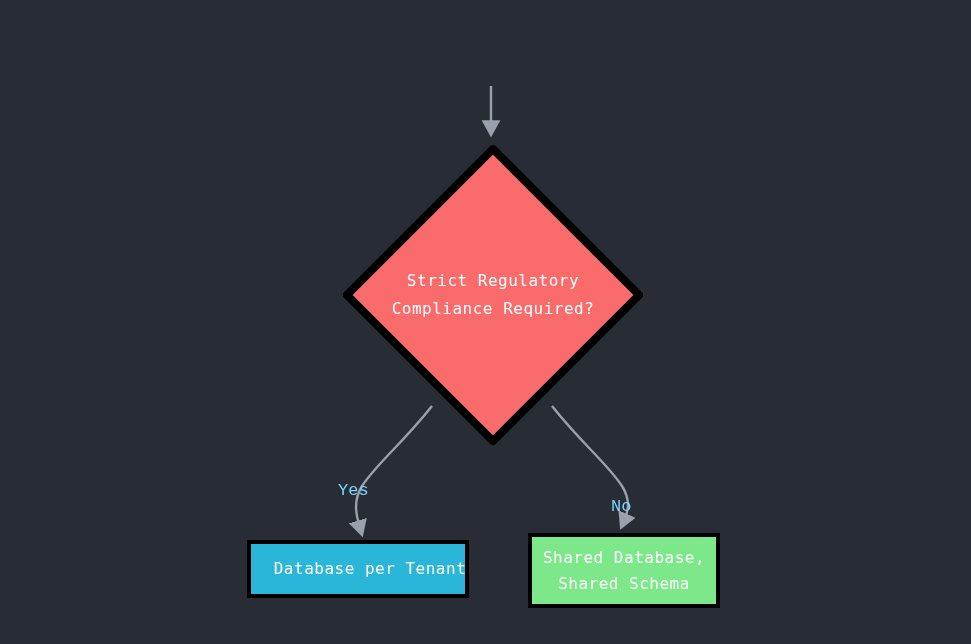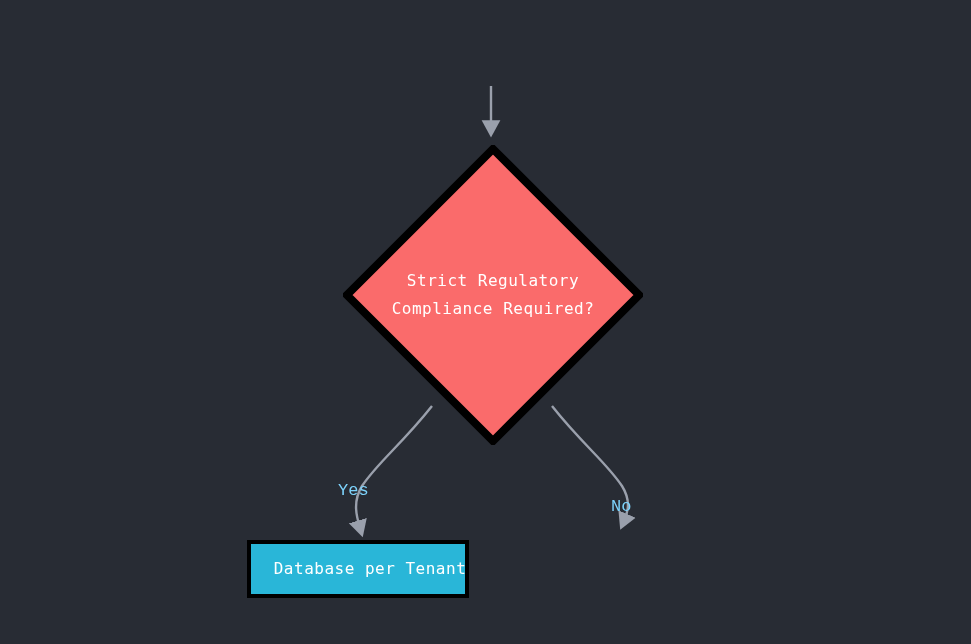--- a/index.html
+++ b/index.html
@@ -142,18 +142,20 @@
   <div id="node-decision">
     <svg class="diamond-shape" viewBox="0 0 300 300" width="300" height="300" xmlns="http://www.w3.org/2000/svg">
       <polygon points="150,4 296,150 150,296 4,150" fill="#fa6b6b" stroke="#000000" stroke-width="8" stroke-linejoin="miter"></polygon>
     </svg>
     <div class="diamond-label">Strict Regulatory
 Compliance Required?</div>
   </div>
 
   <div class="node" id="node-db-per-tenant">Database per Tenant</div>
 
+  <div class="node" id="node-shared-schema">Shared Database,
+Shared Schema</div>
 
   <div class="edge-label" id="edge-label-yes">Yes</div>
 
   <div class="edge-label" id="edge-label-no">No</div>
 
 </div>
 
 </body></html>

